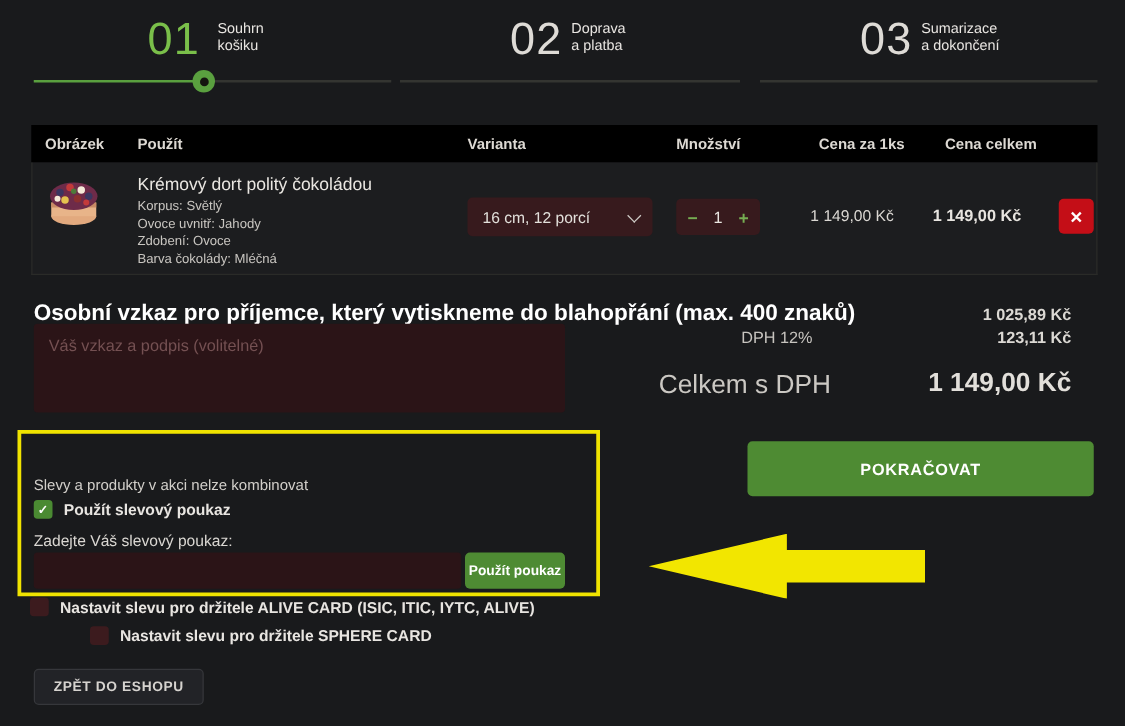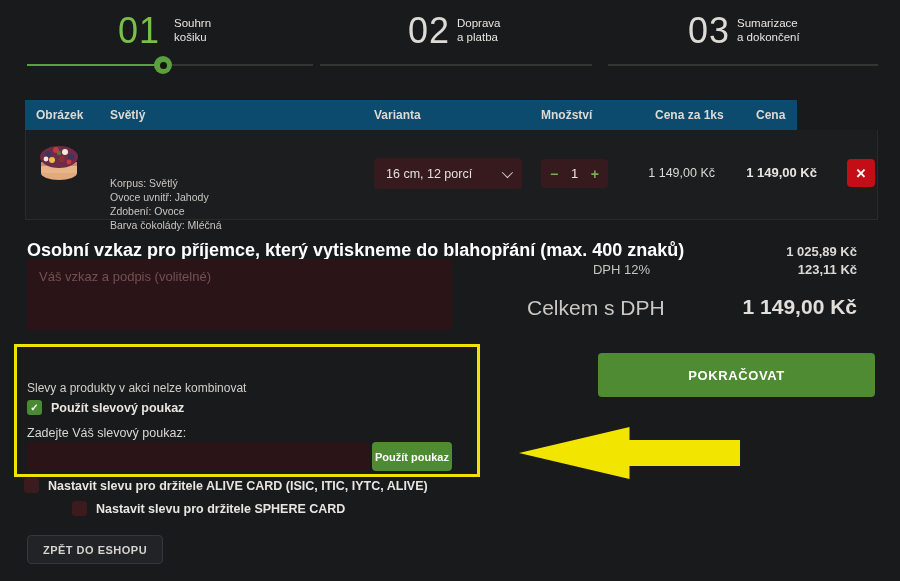--- a/index.html
+++ b/index.html
@@ -19,25 +19,25 @@
   .progress-seg { height:2px; top:64px; }
   .seg-green { background:#5aa03f; }
   .seg-grey { background:#343531; }
   .progress-dot {
     width:18px; height:18px; border-radius:50%; background:#5aa03f;
     top:56px; display:flex; align-items:center; justify-content:center;
   }
   .progress-dot::after { content:""; width:7px; height:7px; border-radius:50%; background:#14150f; }
 
   
-  .tbl-header { left:25px; top:100px; width:772px; height:30px; background:#0c4a6e;padding-left:20px; }
+  .tbl-header { left:25px; top:100px; width:853px; height:30px; background:#000000;padding-left:20px; }
   .tbl-header span { position:absolute; top:0; line-height:30px; font-size:12px; font-weight:bold; color:#ddd9d3; }
   .tbl-body { left:25px; top:130px; width:853px; height:90px; background:#1c1d1f; border:1px solid #2a2b28; border-top:none; }
   .prod-name { left:110px; top:139px; font-size:14px; color:#eae7e2; }
-  .prod-attr { left:110px; font-size:10.5px; color:#c9c6c1;margin-top:18px; }
+  .prod-attr { left:110px; font-size:10.5px; color:#c9c6c1; }
   .select-box {
     left:374px; top:158px; width:148px; height:31px; background:#371a1d; border-radius:4px;
     display:flex; align-items:center; padding:0 12px; color:#e3e0db; font-size:12.5px; cursor:pointer;
   }
   .chevron {
     margin-left:auto; width:8px; height:8px; border-right:1.5px solid #cfccc7;
     border-bottom:1.5px solid #cfccc7; transform:rotate(45deg) translateY(-2px);
   }
   .stepper {
     left:541px; top:159px; width:67px; height:29px; background:#371a1d; border-radius:4px;
@@ -128,21 +128,21 @@
   </div>
 
   <div class="abs progress-seg seg-green" style="left:27px; width:136px;"></div>
   <div class="abs progress-seg seg-grey" style="left:163px; width:150px;"></div>
   <div class="abs progress-dot" style="left:154px;"></div>
   <div class="abs progress-seg seg-grey" style="left:320px; width:272px;"></div>
   <div class="abs progress-seg seg-grey" style="left:608px; width:270px;"></div>
 
   <div class="abs tbl-header">
     <span style="left:11px;">Obrázek</span>
-    <span style="left:85px;">Světlý</span>
+    <span style="left:85px;">Použít</span>
     <span style="left:349px;">Varianta</span>
     <span style="left:516px;">Množství</span>
     <span style="left:630px;">Cena za 1ks</span>
     <span style="left:731px;">Cena celkem</span>
   </div>
   <div class="abs tbl-body"></div>
 
   <svg class="abs" style="left:36px; top:140px;" width="46" height="42" viewBox="0 0 46 42">
     <ellipse cx="23" cy="33" rx="18" ry="7" fill="#e2a97e"></ellipse>
     <rect x="5" y="22" width="36" height="11" fill="#e8b489"></rect>
@@ -152,20 +152,21 @@
     <circle cx="20" cy="10" r="3" fill="#c43a3a"></circle>
     <circle cx="29" cy="12" r="3" fill="#f5ead9"></circle>
     <circle cx="35" cy="17" r="3" fill="#3b3660"></circle>
     <circle cx="26" cy="19" r="3" fill="#8c2f2f"></circle>
     <circle cx="16" cy="20" r="3" fill="#e5c24f"></circle>
     <circle cx="33" cy="22" r="2.4" fill="#c43a3a"></circle>
     <circle cx="10" cy="19" r="2.4" fill="#f5ead9"></circle>
     <circle cx="23" cy="13" r="2.2" fill="#4d7a3a"></circle>
   </svg>
 
+  <div class="abs prod-name">Krémový dort politý čokoládou</div>
   <div class="abs prod-attr" style="top:159px;">Korpus: Světlý</div>
   <div class="abs prod-attr" style="top:173px;">Ovoce uvnitř: Jahody</div>
   <div class="abs prod-attr" style="top:187px;">Zdobení: Ovoce</div>
   <div class="abs prod-attr" style="top:201px;">Barva čokolády: Mléčná</div>
 
   <div class="abs select-box">
     <span>16 cm, 12 porcí</span>
     <span class="chevron"></span>
   </div>
 

